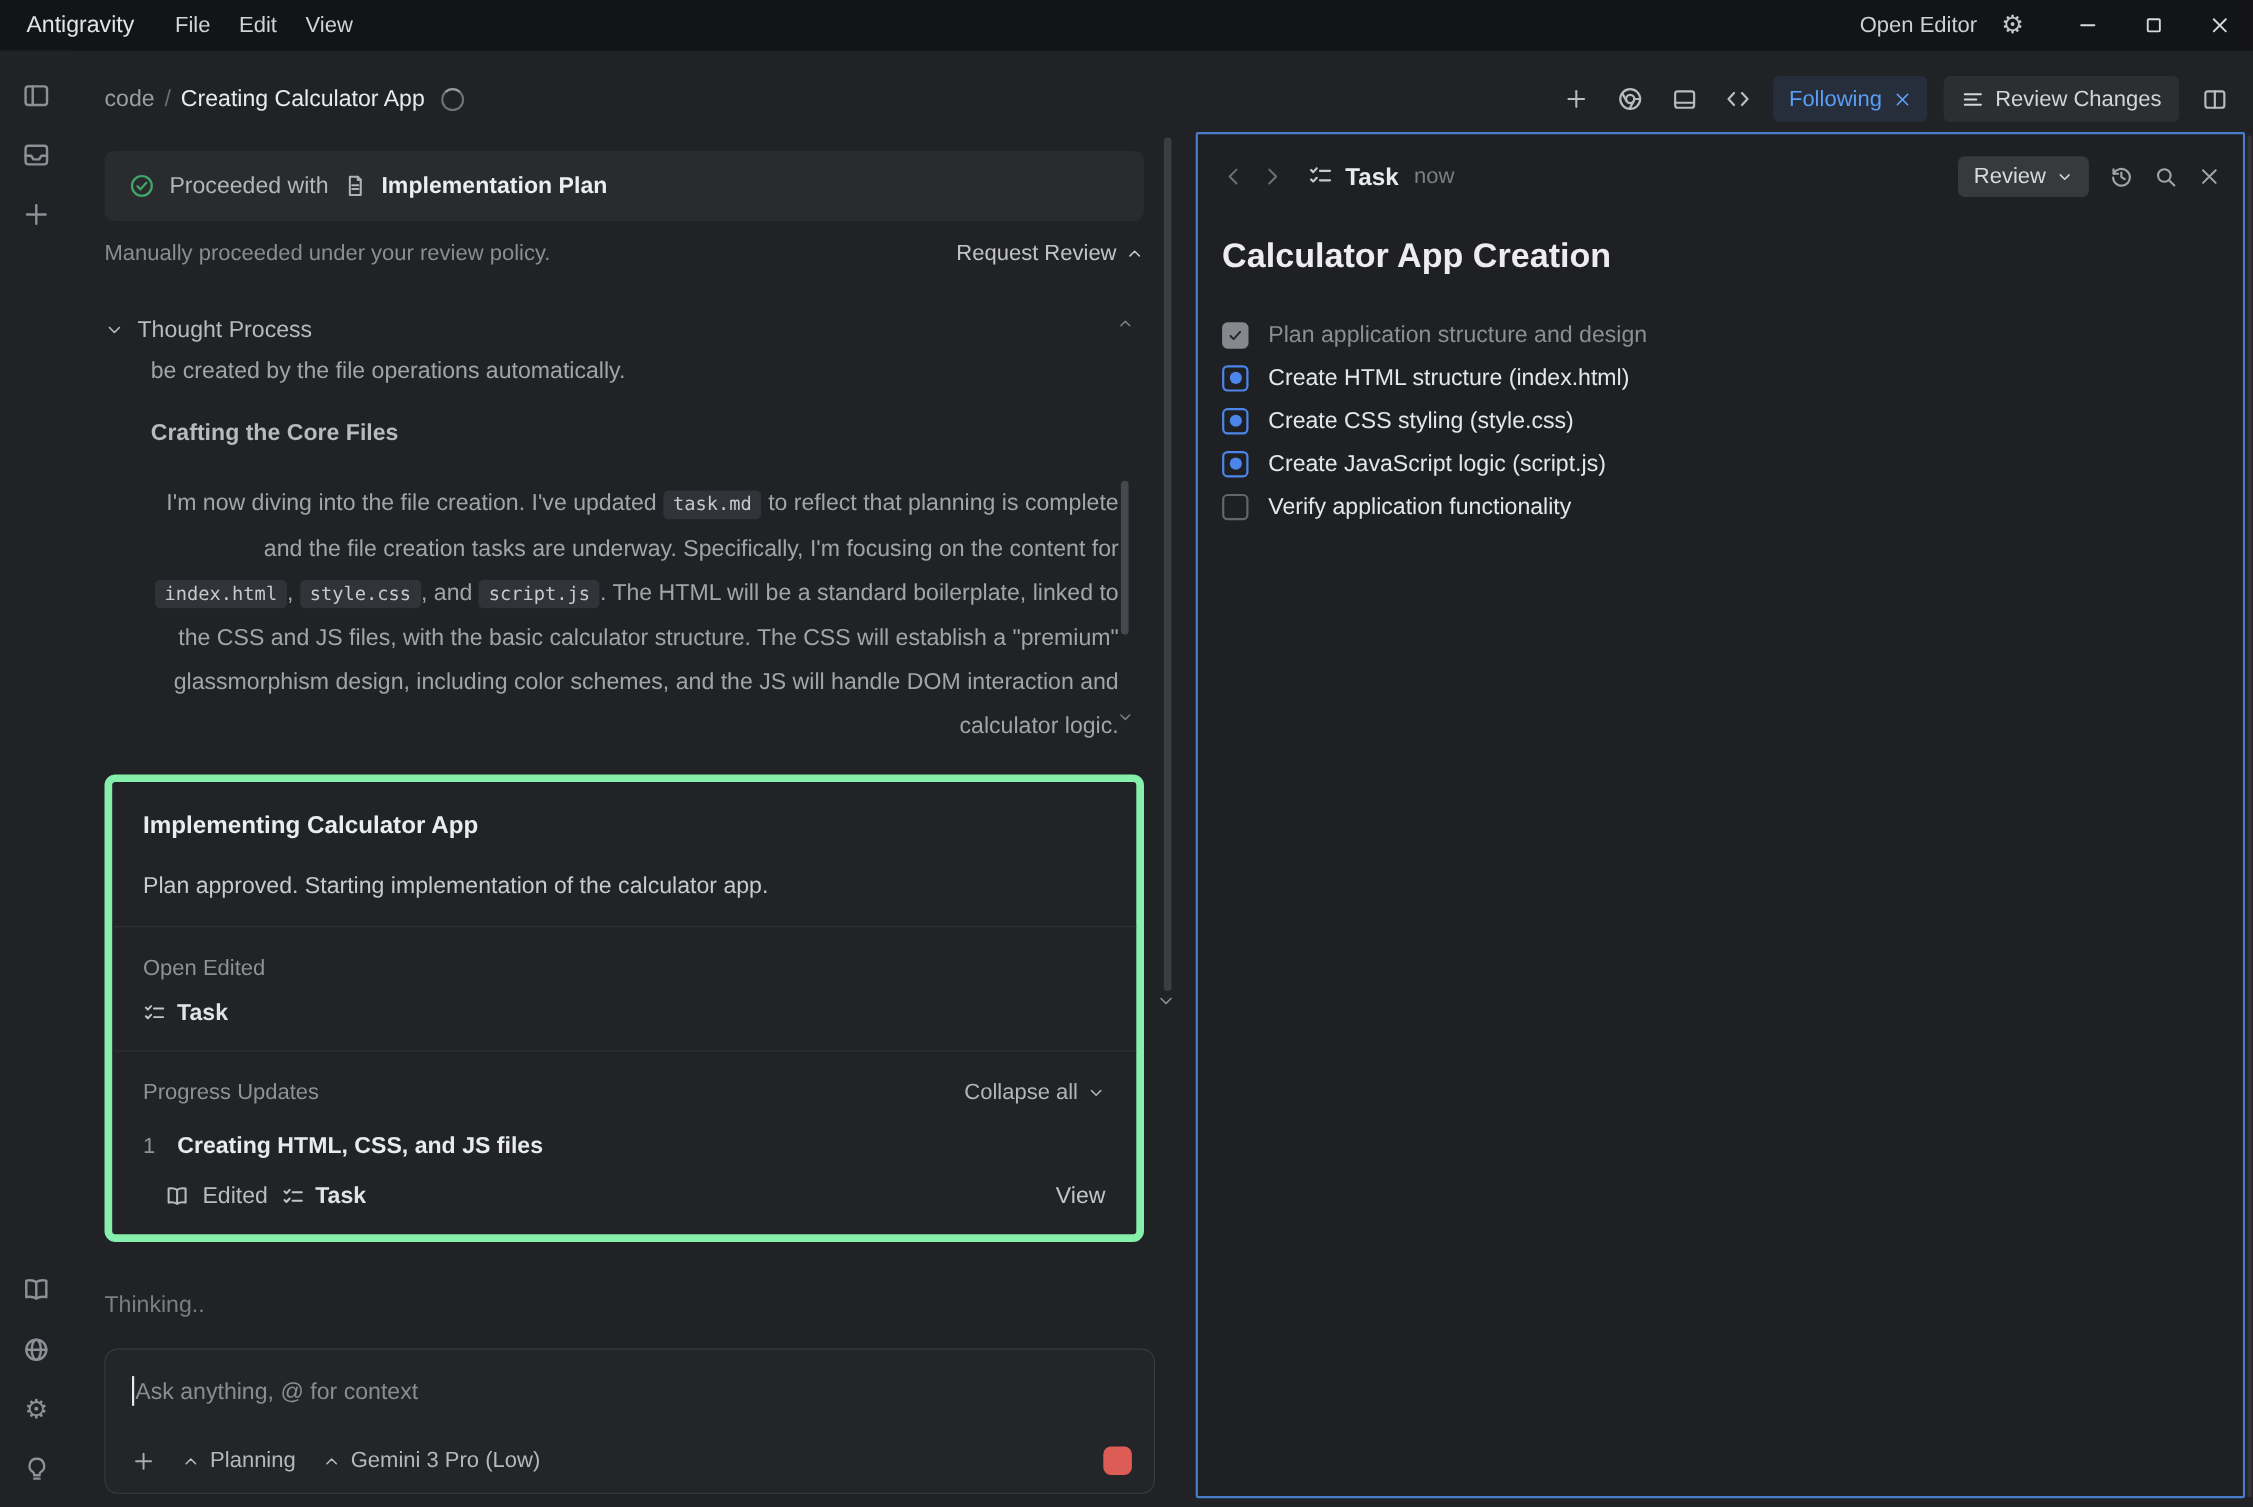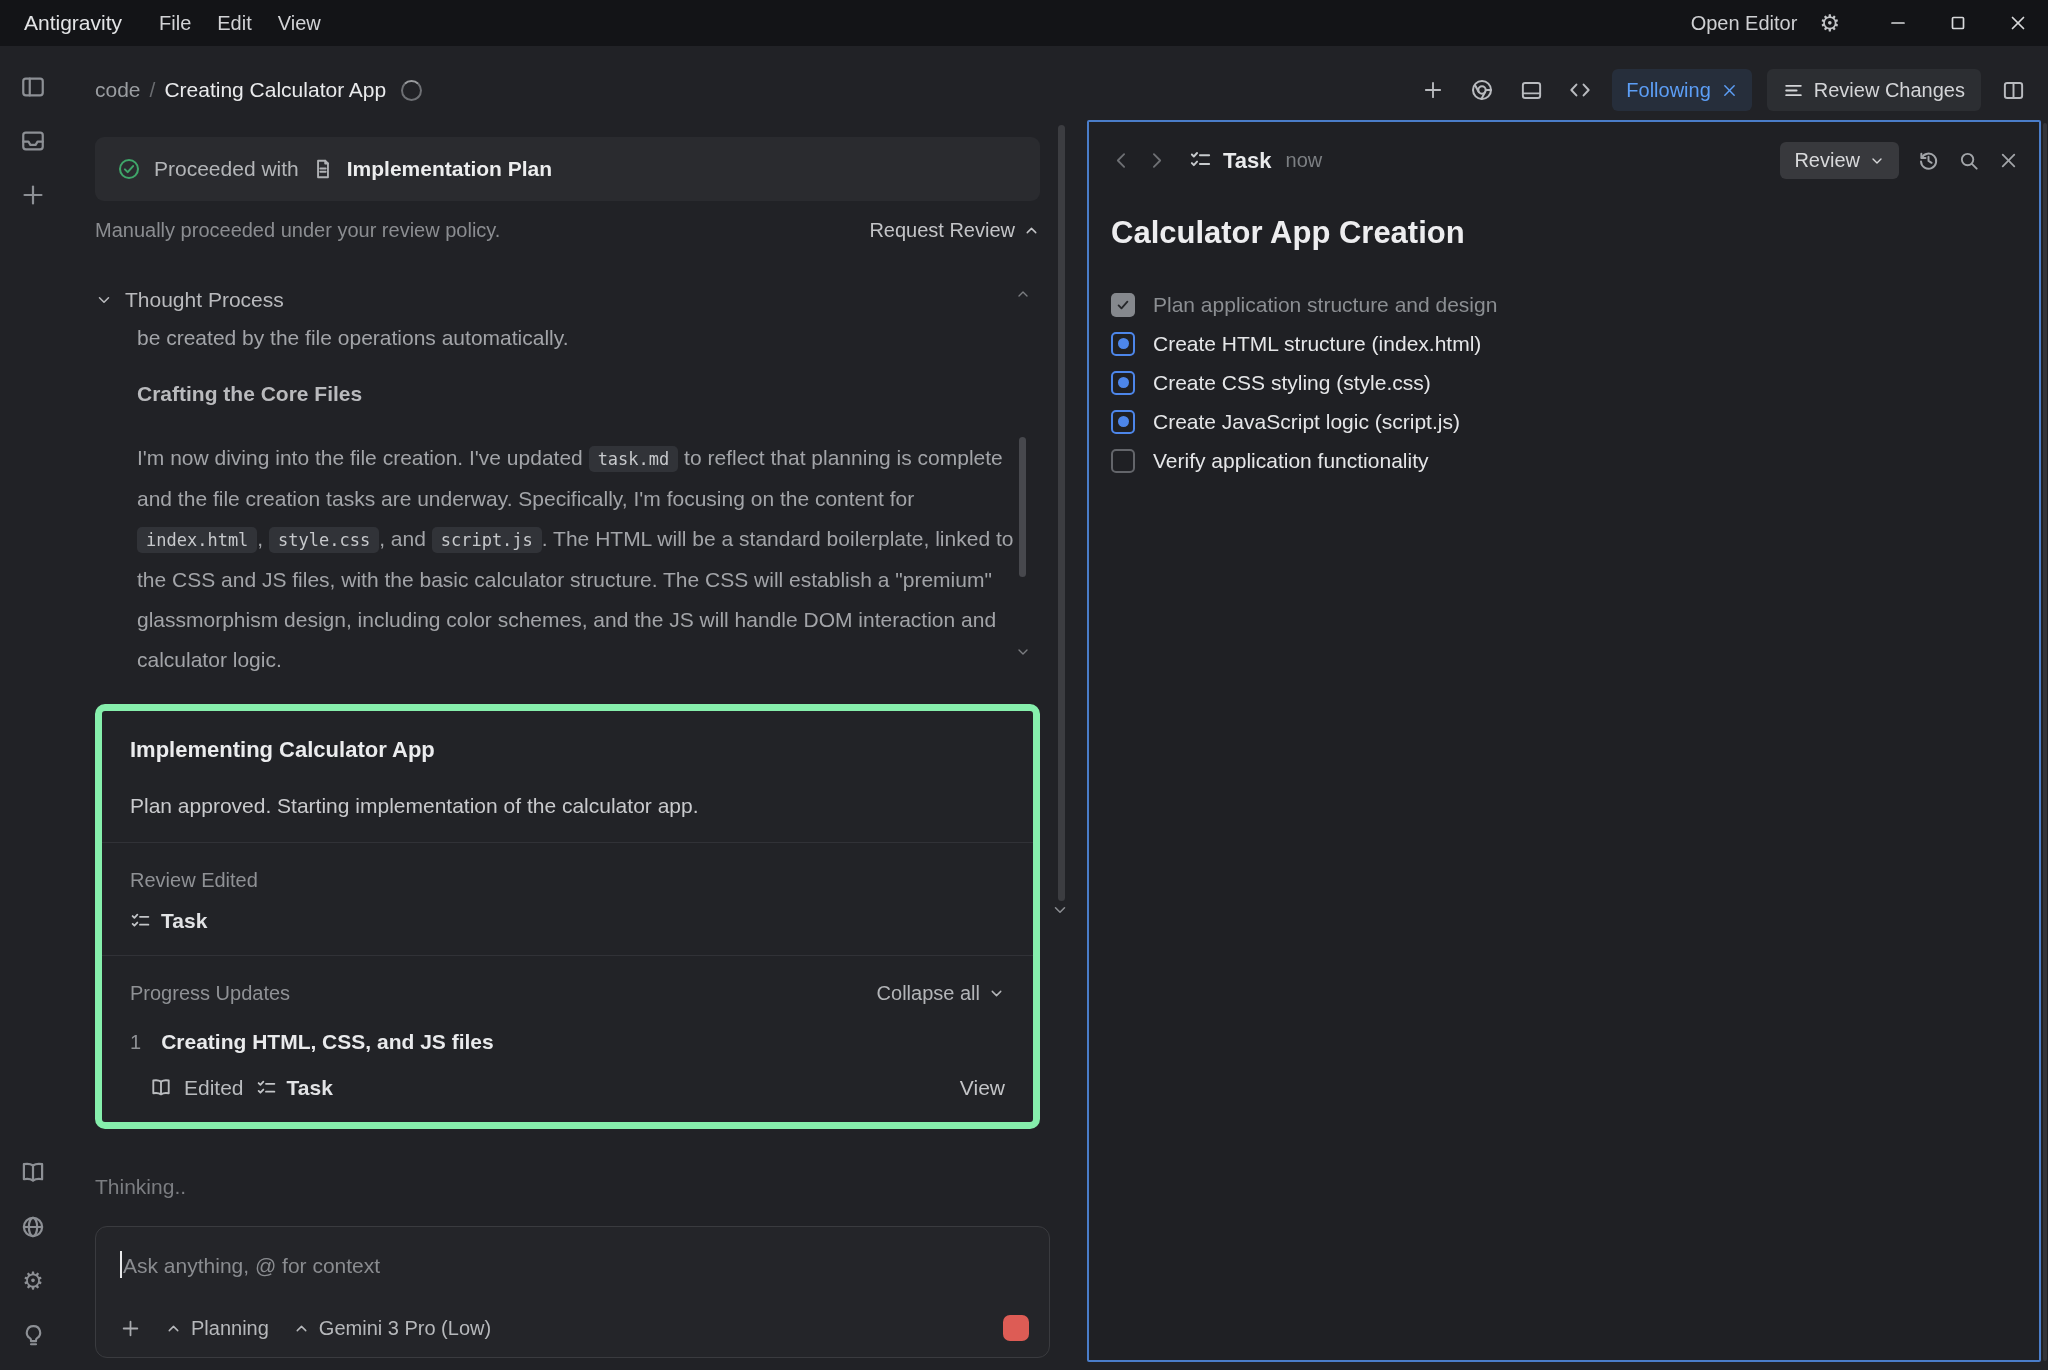--- a/index.html
+++ b/index.html
@@ -56,21 +56,21 @@
   .green{ color:#3fa569; }
   .doc-ic{ color:#b0b2b5; }
 
   .policy-row{ margin-top:14px; height:30px; display:flex; align-items:center; justify-content:space-between; }
   .policy-note{ color:#8b8d91; font-size:20px; }
   .request-review{ display:flex; align-items:center; gap:8px; color:#c3c4c7; font-size:20px; }
 
   .thought-header{ margin-top:43px; display:flex; align-items:center; gap:12px; color:#b9babd; font-size:21px; }
   .thought-body{ margin-left:42px; margin-top:6px; width:880px; color:#a2a4a8; font-size:21px; line-height:40px; }
   .thought-sub{ margin-top:16px; font-weight:700; color:#b9babd; }
-  .thought-para{ margin-top:24px; }
+  .thought-para{ margin-top:24px;text-align:right; }
   .chip{ font-family:"DejaVu Sans Mono","Liberation Mono",monospace; font-size:17px;
     background:#313338; color:#c7c9cc; border-radius:5px; padding:3px 9px; }
 
   .impl-card{ margin-top:24px; border:7px solid #86efac; border-radius:10px; background:#222327; }
   .impl-sec{ padding:24px 28px 22px; }
   .impl-sec + .impl-sec{ border-top:1px solid #313237; }
   .impl-title{ color:#ebecee; font-size:22px; font-weight:700; line-height:30px; }
   .impl-sub{ color:#c9cacd; font-size:21px; line-height:28px; margin-top:27px; }
   .sec-label{ color:#8f9195; font-size:20px; line-height:26px; }
   .sec-label-row{ display:flex; align-items:center; justify-content:space-between; }
@@ -384,21 +384,21 @@
     <div class="thought-sub">Crafting the Core Files</div>
     <div class="thought-para"><span>I'm now diving into the file creation. I've updated </span><code class="chip">task.md</code><span> to reflect that planning is complete and the file creation tasks are underway. Specifically, I'm focusing on the content for </span><code class="chip">index.html</code><span>, </span><code class="chip">style.css</code><span>, and </span><code class="chip">script.js</code><span>. The HTML will be a standard boilerplate, linked to the CSS and JS files, with the basic calculator structure. The CSS will establish a "premium" glassmorphism design, including color schemes, and the JS will handle DOM interaction and calculator logic.</span></div>
   </div>
 
   <div class="chat-block impl-card">
     <div class="impl-sec">
       <div class="impl-title">Implementing Calculator App</div>
       <div class="impl-sub">Plan approved. Starting implementation of the calculator app.</div>
     </div>
     <div class="impl-sec">
-      <div class="sec-label">Review Edited</div>
+      <div class="sec-label">Open Edited</div>
       <div class="task-chip-row">
         <svg class="ic cl-ic" width="21" height="21" viewBox="0 0 20 20">
             <use href="#i-checklist"></use>
           </svg>
         <span>Task</span>
       </div>
     </div>
     <div class="impl-sec">
       <div class="sec-label-row">
         <span class="sec-label">Progress Updates</span>

